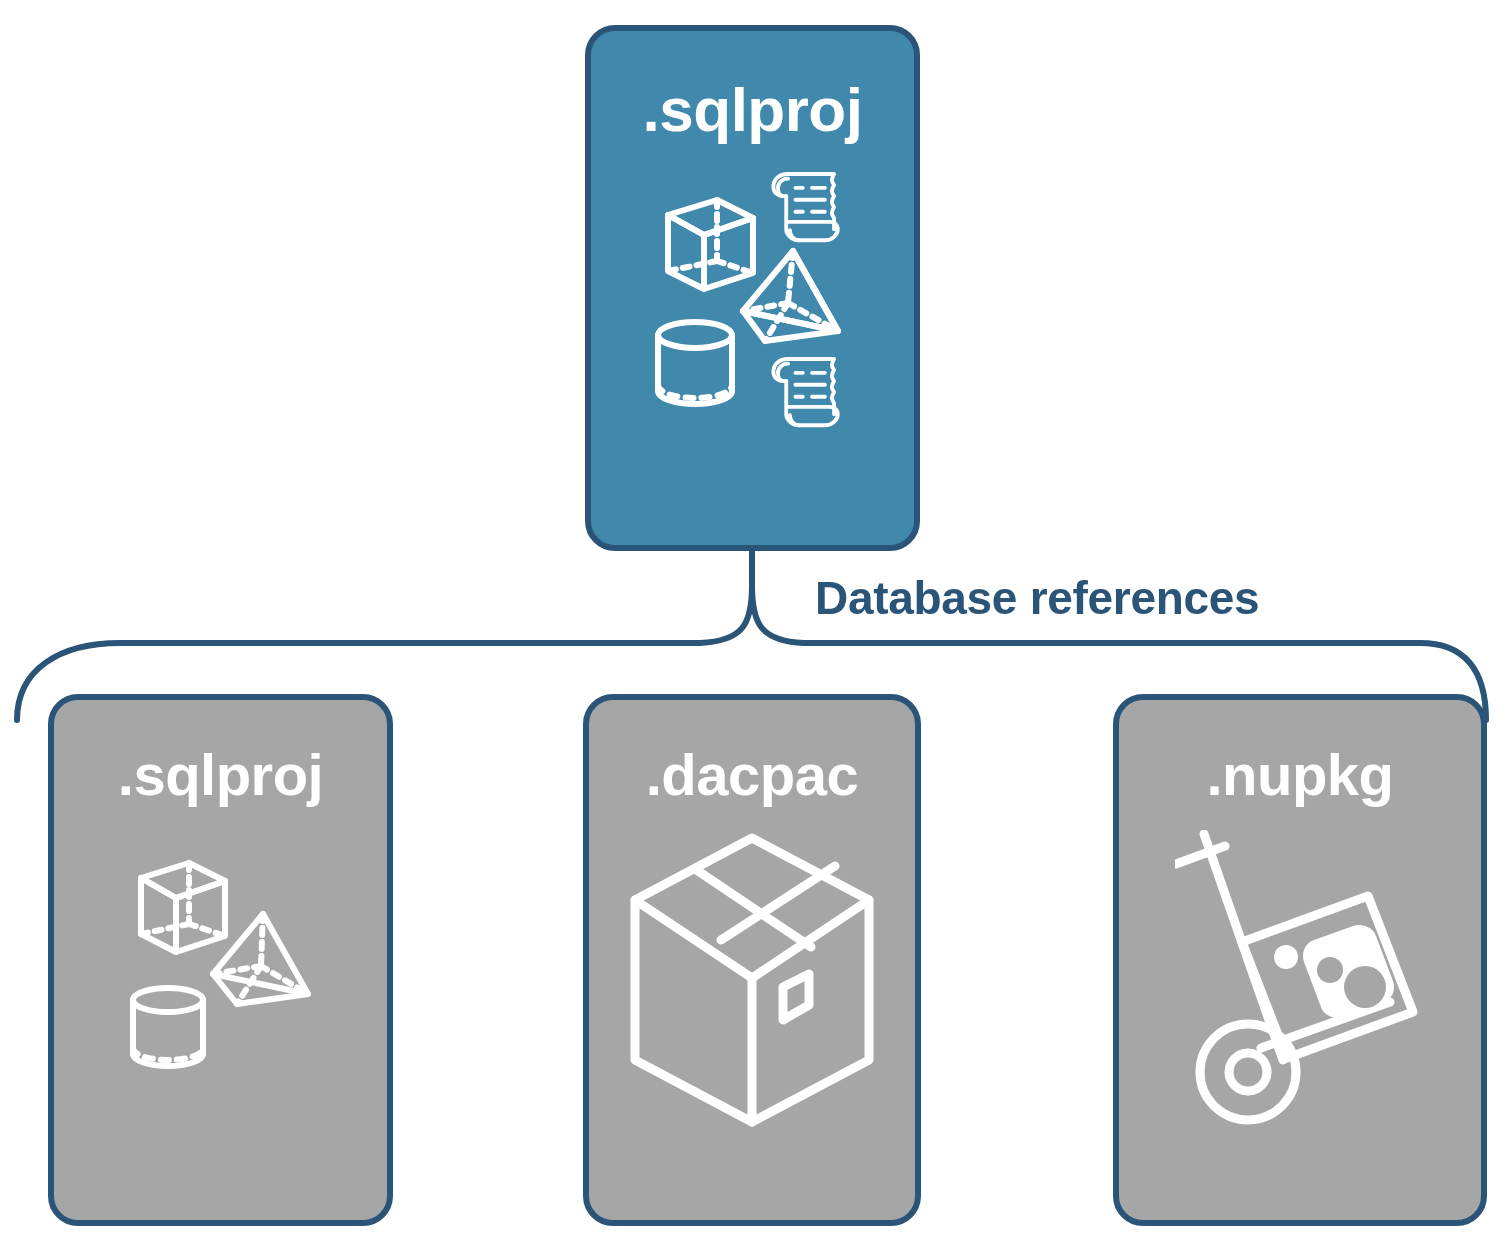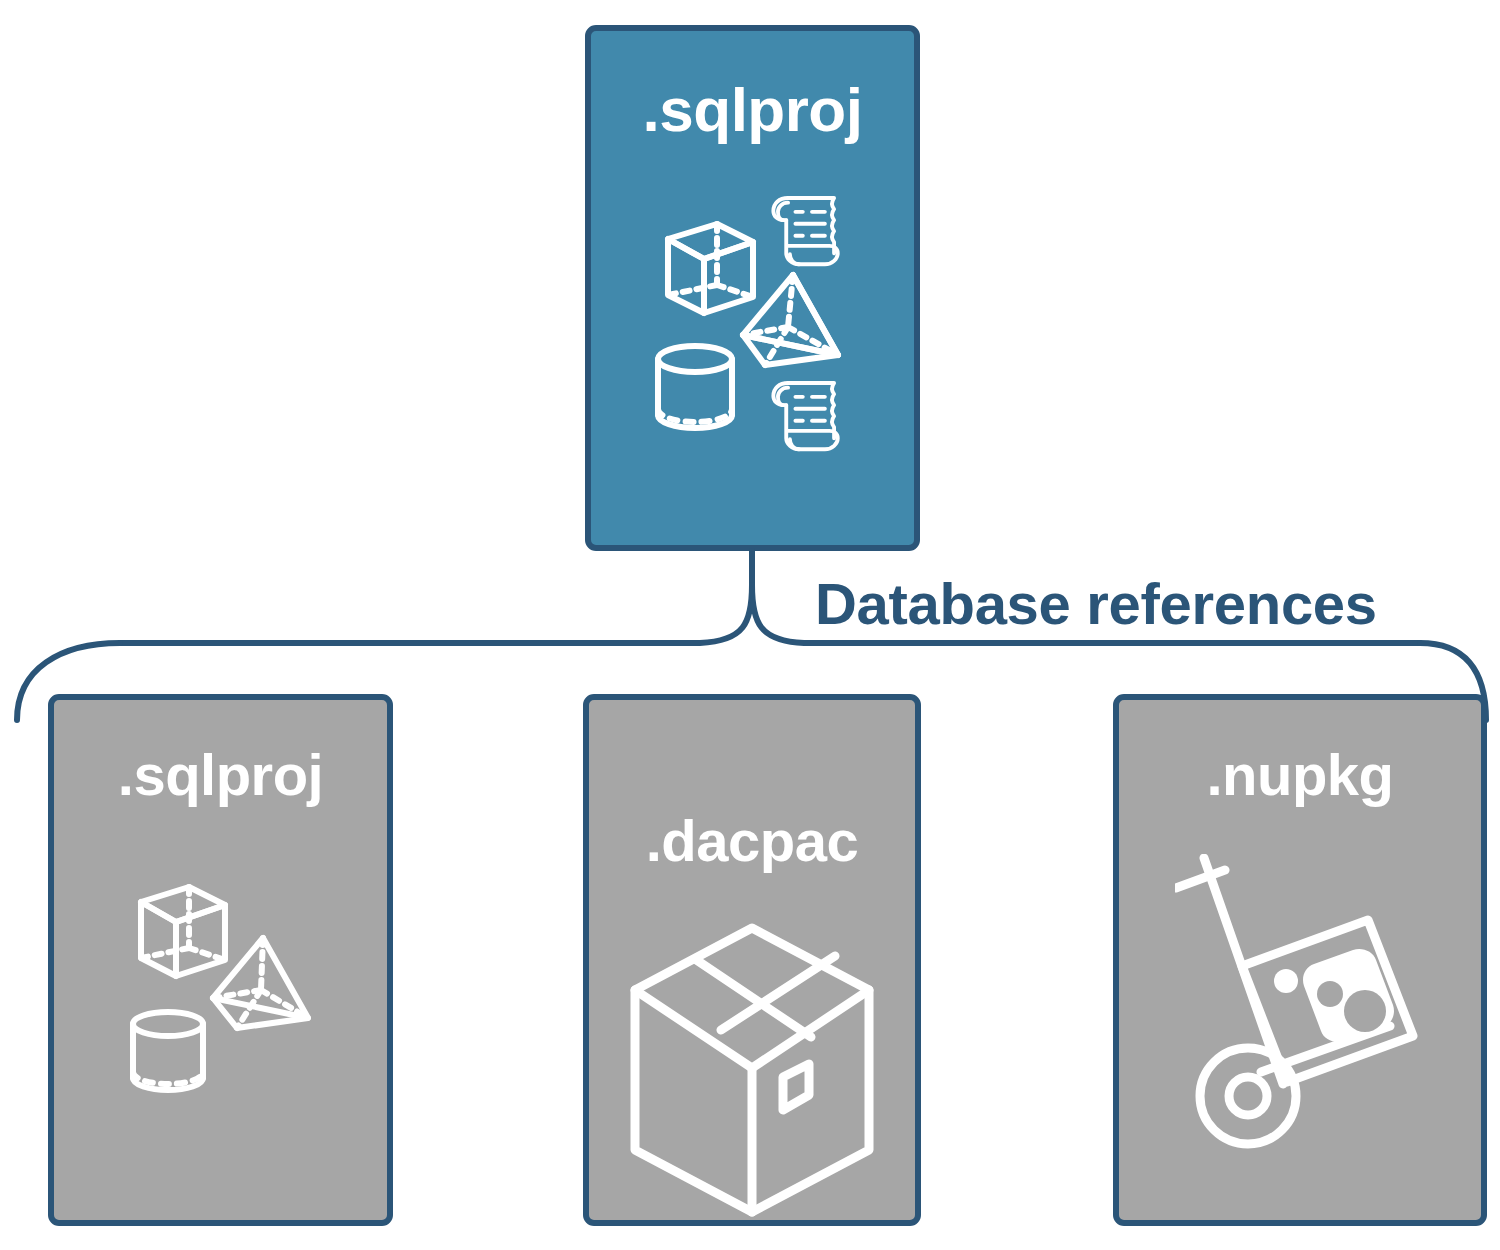--- a/index.html
+++ b/index.html
@@ -17,26 +17,25 @@
     position: relative;
     width: 1500px;
     height: 1250px;
     background: #ffffff;
   }
 
   
   .card {
     position: absolute;
     box-sizing: border-box;
-    border-radius: 11px;
+    border-radius: 30px;
     border: 6px solid #2b5578;
     display: flex;
     flex-direction: column;
     align-items: center;
-    gap: 24px;
   }
   .card.primary {
     background: #4189ac;
   }
   .card.secondary {
     background: #a6a6a6;
   }
   .card-title {
     color: #ffffff;
     font-weight: bold;
@@ -59,21 +58,21 @@
   #card-top .art {
     margin-top: 22px;
   }
 
   
   .card.secondary {
     top: 694px;
     height: 532px;
   }
   #card-sqlproj  { left: 48px;   width: 345px; }
-  #card-dacpac   { left: 583px;  width: 338px; justify-content: flex-end; }
+  #card-dacpac   { left: 583px;  width: 338px; }
   #card-nupkg    { left: 1113px; width: 374px; }
 
   .card.secondary .card-title {
     font-size: 58px;
     margin-top: 46px;
   }
   .card.secondary .art {
     margin-top: 26px;
   }
 
@@ -87,21 +86,21 @@
     width: 1500px;
     height: 185px;
     pointer-events: none;
   }
 
   
   #brace-label {
     position: absolute;
     left: 815px;
     top: 575px;
-    font-size: 58px;
+    font-size: 46px;
     font-weight: bold;
     color: #2b5578;
     letter-spacing: -0.3px;
     white-space: nowrap;
     line-height: 1;
   }
 </style>
 </head>
 <body>
 

